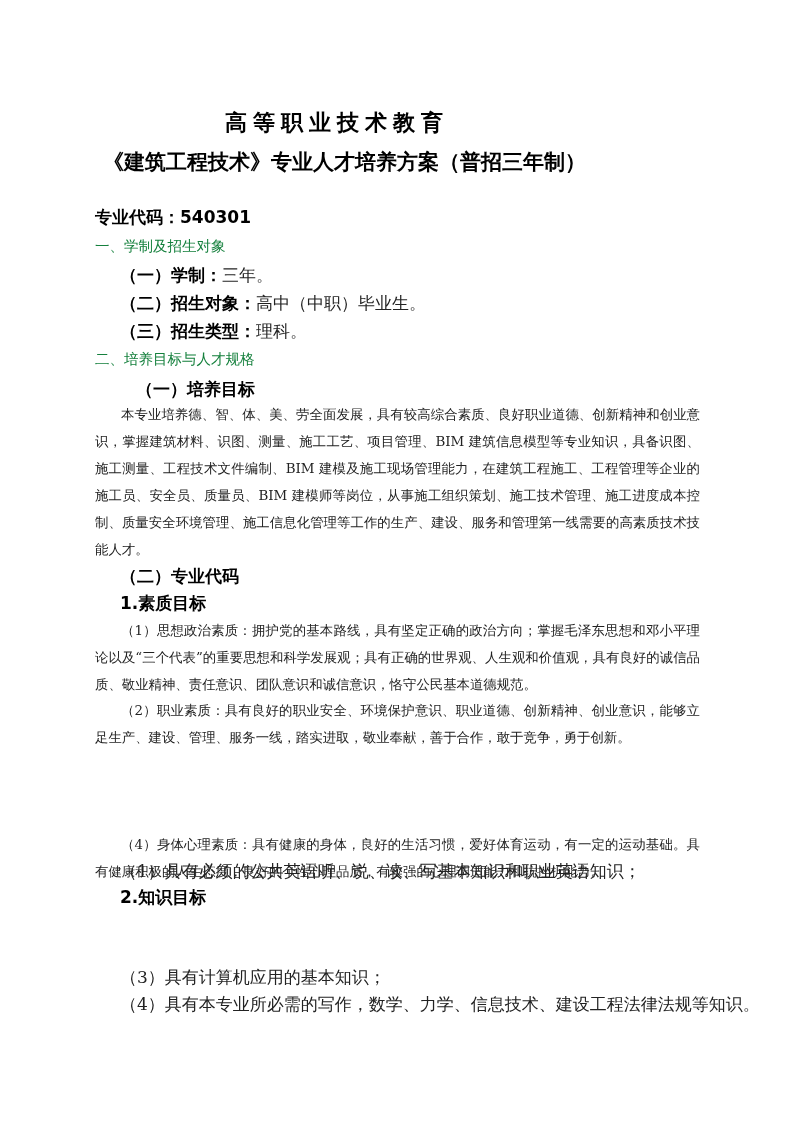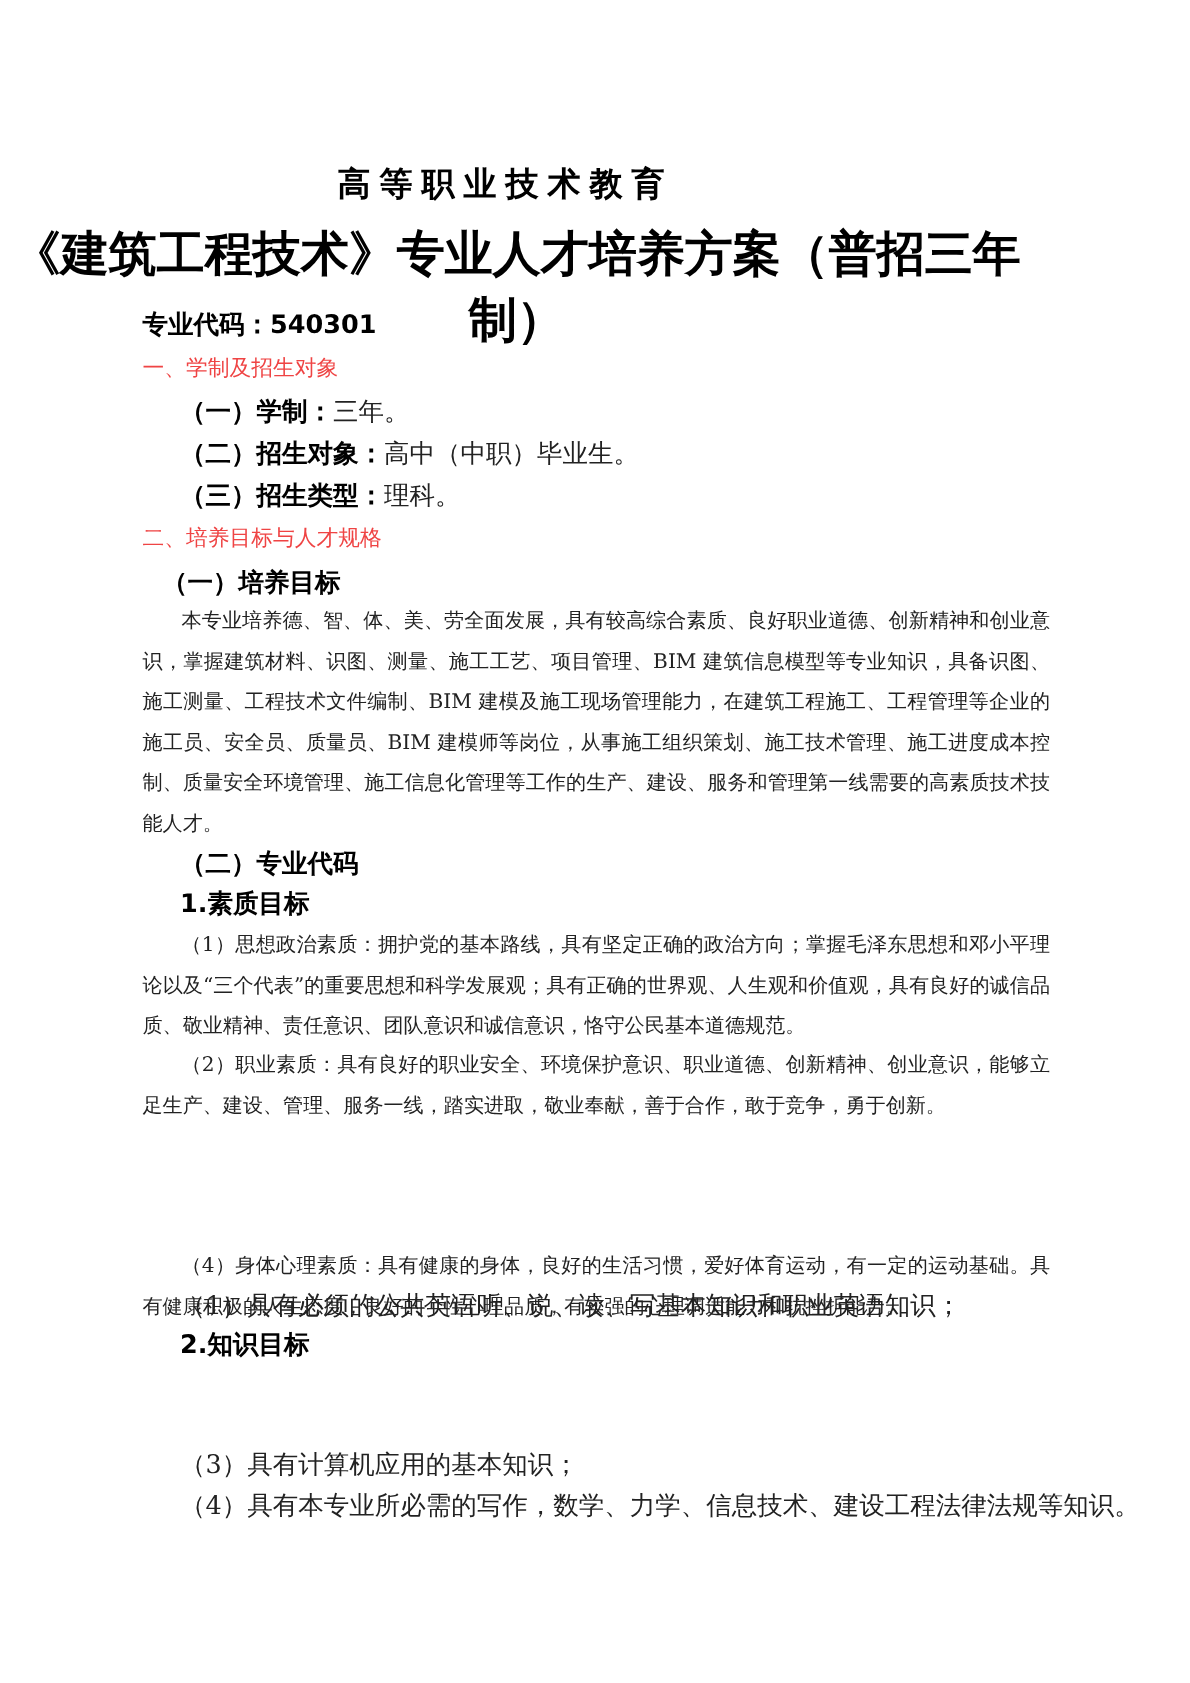--- a/index.html
+++ b/index.html
@@ -4,27 +4,27 @@
 <style>
   html, body { margin: 0; padding: 0; background: #ffffff; }
   body { width: 793px; height: 1122px; position: relative; overflow: hidden; color: #111; }
   .page { position: absolute; left: 0; top: 0; width: 793px; height: 1122px; background: #fff; }
   .title1 {
     position: absolute; left: 0; width: 674px; top: 108px; text-align: center;
     font-family: "DejaVu Sans", sans-serif; font-weight: bold; font-size: 22px; letter-spacing: 6px; color: #000;
   }
   .title2 {
     position: absolute; left: 0; width: 689px; top: 148px; text-align: center;
-    font-family: "DejaVu Serif", serif; font-weight: bold; font-size: 32px; letter-spacing: 0px; color: #000;
+    font-family: "DejaVu Serif", serif; font-weight: bold; font-size: 21px; letter-spacing: 0px; color: #000;
   }
   .line {
     position: absolute; left: 95px; width: 605px; font-family: "DejaVu Serif", serif;
     font-size: 17px; line-height: 27px; color: #222; white-space: nowrap;
   }
-  .h-sans { font-family: "DejaVu Sans", sans-serif; font-size: 14.5px; color: #ef4444; }
+  .h-sans { font-family: "DejaVu Sans", sans-serif; font-size: 14.5px; color: #15803d; }
   .bold { font-weight: bold; color: #000; font-family: "DejaVu Sans", sans-serif; }
   .para {
     position: absolute; left: 95px; width: 605px; font-family: "DejaVu Serif", serif;
     font-size: 13.4px; line-height: 27.1px; color: #222; text-indent: 26px; text-align: justify;
   }
   .lbl { font-weight: bold; font-family: "DejaVu Sans", sans-serif; color:#000; }
 </style>
 </head>
 <body>
 
@@ -44,21 +44,21 @@
   </div>
   <div class="line" style="top:290px; left:120px;">
     <span class="lbl">（二）招生对象：</span><span>高中（中职）毕业生。</span>
   </div>
   <div class="line" style="top:318px; left:120px;">
     <span class="lbl">（三）招生类型：</span><span>理科。</span>
   </div>
 
   <div class="line h-sans" style="top:346px;">二、培养目标与人才规格</div>
 
-  <div class="line lbl" style="top:376px; left:108px;">（一）培养目标</div>
+  <div class="line lbl" style="top:376px; left:136px;">（一）培养目标</div>
 
   <div class="para" style="top:401px;">本专业培养德、智、体、美、劳全面发展，具有较高综合素质、良好职业道德、创新精神和创业意识，掌握建筑材料、识图、测量、施工工艺、项目管理、BIM 建筑信息模型等专业知识，具备识图、施工测量、工程技术文件编制、BIM 建模及施工现场管理能力，在建筑工程施工、工程管理等企业的施工员、安全员、质量员、BIM 建模师等岗位，从事施工组织策划、施工技术管理、施工进度成本控制、质量安全环境管理、施工信息化管理等工作的生产、建设、服务和管理第一线需要的高素质技术技能人才。</div>
 
   <div class="line lbl" style="top:563px; left:120px;">（二）专业代码</div>
 
   <div class="line lbl" style="top:590px; left:120px;">1.素质目标</div>
 
   <div class="para" style="top:617px;">（1）思想政治素质：拥护党的基本路线，具有坚定正确的政治方向；掌握毛泽东思想和邓小平理论以及“三个代表”的重要思想和科学发展观；具有正确的世界观、人生观和价值观，具有良好的诚信品质、敬业精神、责任意识、团队意识和诚信意识，恪守公民基本道德规范。</div>
   <div class="para" style="top:697px;">（2）职业素质：具有良好的职业安全、环境保护意识、职业道德、创新精神、创业意识，能够立足生产、建设、管理、服务一线，踏实进取，敬业奉献，善于合作，敢于竞争，勇于创新。</div>
   <div class="para" style="top:831px;">（4）身体心理素质：具有健康的身体，良好的生活习惯，爱好体育运动，有一定的运动基础。具有健康积极的人生态度，良好的个性心理品质，有较强的心理调适能力和抗挫折能力。</div>

